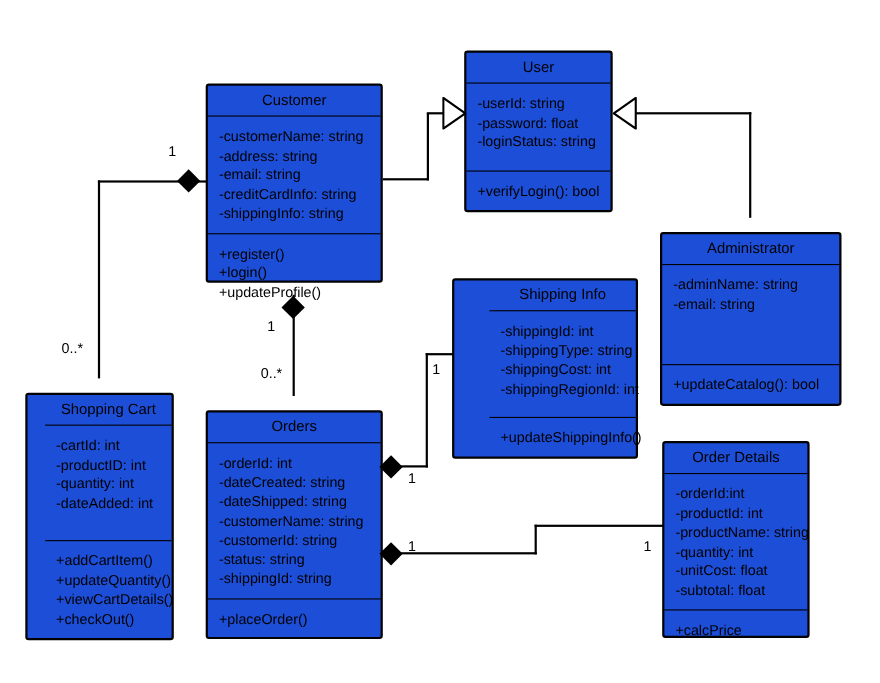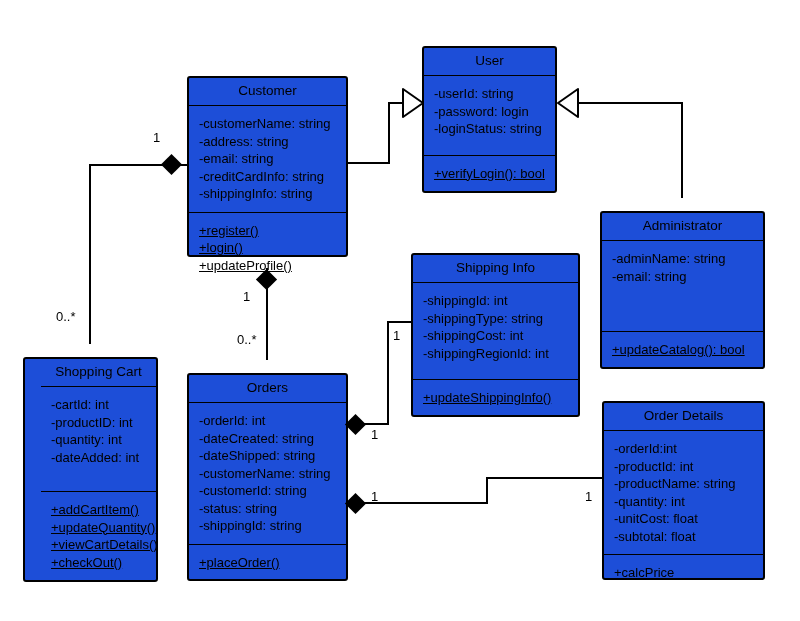--- a/index.html
+++ b/index.html
@@ -36,21 +36,20 @@
     white-space: nowrap;
   }
   .class-attrs {
     border-bottom: 1.6px solid #000000;
     padding: 9px 10px 9px 10px;
     flex: 1 1 auto;
   }
   .class-ops {
     padding: 9px 10px 9px 10px;
     flex: 0 0 auto;
-    text-decoration: underline;
   }
   .member {
     font-size: 13px;
     color: #000000;
     line-height: 17.5px;
     white-space: nowrap;
   }
   .conn {
     position: absolute;
     background: #000000;
@@ -145,40 +144,40 @@
       <div class="member">+register()</div>
       <div class="member">+login()</div>
       <div class="member">+updateProfile()</div>
     </div>
   </div>
 
   <div class="uml-class" style="left:422px; top:31px; width:135px; height:147px;">
     <div class="class-title">User</div>
     <div class="class-attrs">
       <div class="member">-userId: string</div>
-      <div class="member">-password: login</div>
+      <div class="member">-password: float</div>
       <div class="member">-loginStatus: string</div>
     </div>
     <div class="class-ops">
       <div class="member">+verifyLogin(): bool</div>
     </div>
   </div>
 
   <div class="uml-class" style="left:600px; top:196px; width:165px; height:158px;">
     <div class="class-title">Administrator</div>
     <div class="class-attrs">
       <div class="member">-adminName: string</div>
       <div class="member">-email: string</div>
     </div>
     <div class="class-ops">
       <div class="member">+updateCatalog(): bool</div>
     </div>
   </div>
 
-  <div class="uml-class" style="left:411px; top:238px; width:169px; height:164px;">
+  <div class="uml-class" style="left:411px; top:238px; width:169px; height:164px;padding-left:32px;">
     <div class="class-title">Shipping Info</div>
     <div class="class-attrs">
       <div class="member">-shippingId: int</div>
       <div class="member">-shippingType: string</div>
       <div class="member">-shippingCost: int</div>
       <div class="member">-shippingRegionId: int</div>
     </div>
     <div class="class-ops">
       <div class="member">+updateShippingInfo()</div>
     </div>
@@ -209,21 +208,21 @@
       <div class="member">-customerName: string</div>
       <div class="member">-customerId: string</div>
       <div class="member">-status: string</div>
       <div class="member">-shippingId: string</div>
     </div>
     <div class="class-ops">
       <div class="member">+placeOrder()</div>
     </div>
   </div>
 
-  <div class="uml-class" style="left:602px; top:386px; width:163px; height:179px;">
+  <div class="uml-class" style="left:602px; top:386px; width:134px; height:179px;">
     <div class="class-title">Order Details</div>
     <div class="class-attrs">
       <div class="member">-orderId:int</div>
       <div class="member">-productId: int</div>
       <div class="member">-productName: string</div>
       <div class="member">-quantity: int</div>
       <div class="member">-unitCost: float</div>
       <div class="member">-subtotal: float</div>
     </div>
     <div class="class-ops">

